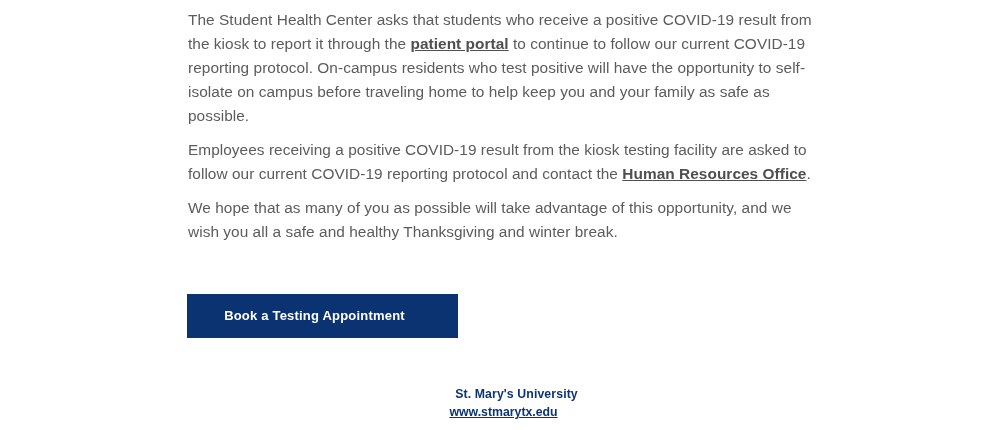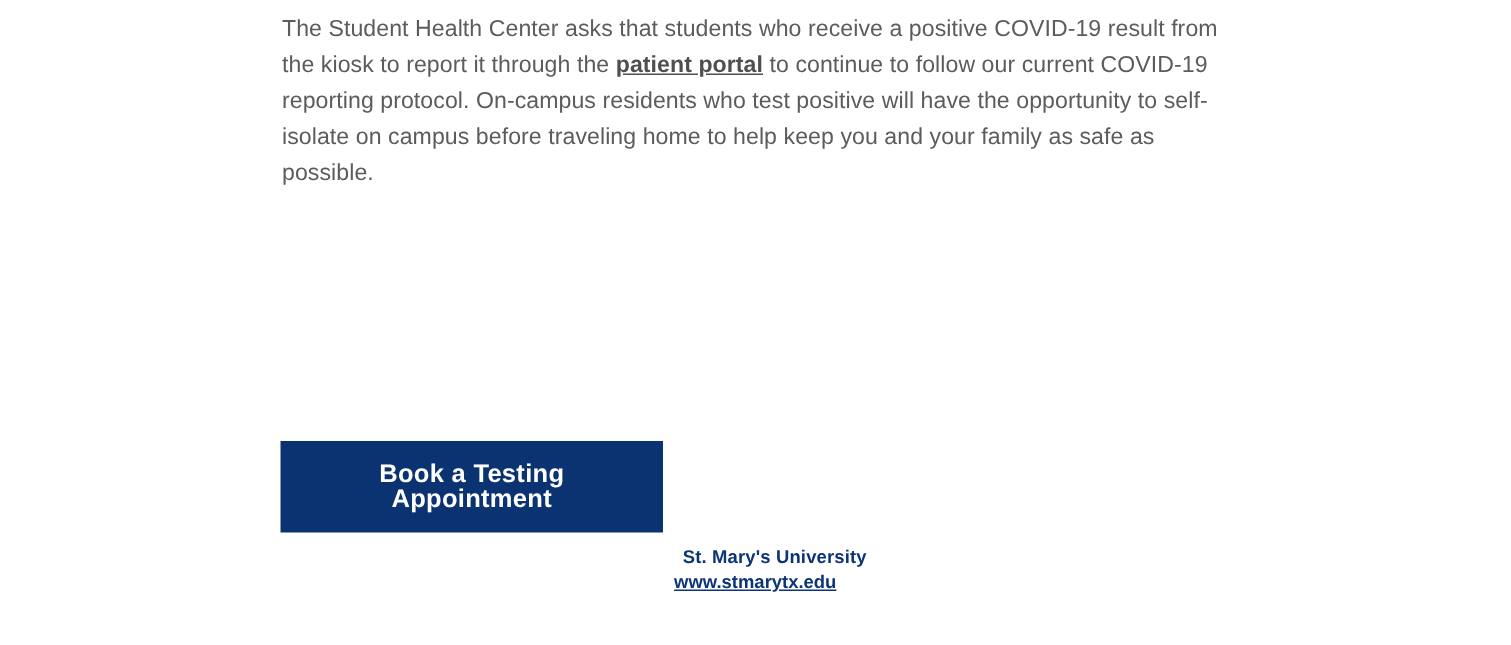--- a/index.html
+++ b/index.html
@@ -50,24 +50,24 @@
   #cta-wrap {
     position: absolute;
     left: 187px;
     top: 294px;
   }
 
   .cta-button {
     display: inline-block;
     background: #0b3371;
     color: #ffffff;
-    font-size: 17px;
+    font-size: 13px;
     font-weight: bold;
     letter-spacing: 0.2px;
-    padding: 13px 19px 14px 19px;
+    padding: 13px 35px 14px 19px;
     width: 217px;
     text-align: center;
     border: none;
     border-radius: 0;
     cursor: pointer;
     font-family: "Liberation Sans", sans-serif;
     line-height: 17px;
   }
 
   #footer {
@@ -79,20 +79,21 @@
   }
 
   .footer-line {
     display: block;
     font-size: 12.3px;
     font-weight: bold;
     line-height: 16px;
     color: #0c3576;
     letter-spacing: 0.1px;
     padding-left: 26px;
+    margin-top: 23px;
   }
 
   .footer-link {
     display: inline-block;
     font-size: 12.3px;
     font-weight: bold;
     line-height: 16px;
     color: #0c3576;
     text-decoration: underline;
     text-underline-offset: 1px;
@@ -102,21 +103,23 @@
 </style>
 </head>
 <body>
 
 <div id="page">
 
   <div id="content">
 
     <p class="para"><span>The Student Health Center asks that students who receive a positive COVID-19 result from the kiosk to report it through the </span><a class="inline-link">patient portal</a><span> to continue to follow our current COVID-19 reporting protocol. On-campus residents who test positive will have the opportunity to self-isolate on campus before traveling home to help keep you and your family as safe as possible.</span></p>
 
+    <p class="para"><span>Employees receiving a positive COVID-19 result from the kiosk testing facility are asked to follow our current COVID-19 reporting protocol and contact the </span><a class="inline-link">Human Resources Office</a><span>.</span></p>
 
+    <p class="para">We hope that as many of you as possible will take advantage of this opportunity, and we wish you all a safe and healthy Thanksgiving and winter break.</p>
 
   </div>
 
   <div id="cta-wrap">
     <a class="cta-button">Book a Testing Appointment</a>
   </div>
 
   <div id="footer">
     <span class="footer-line">St. Mary's University</span>
     <a class="footer-link">www.stmarytx.edu</a>

